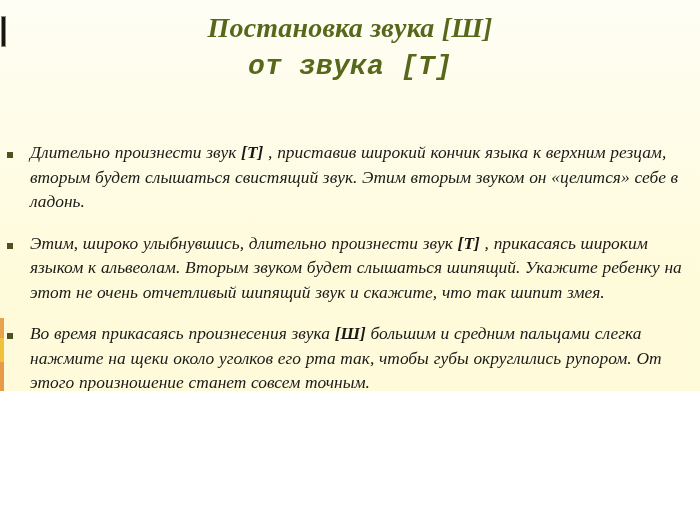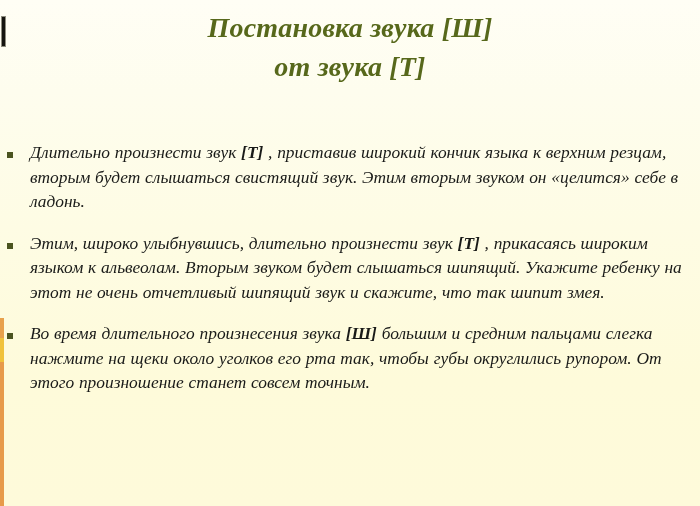--- a/index.html
+++ b/index.html
@@ -10,21 +10,21 @@
   body {
     width: 700px;
     height: 506px;
     overflow: hidden;
     font-family: "Liberation Serif", "DejaVu Serif", serif;
   }
 
   #slide {
     position: relative;
     width: 700px;
-    height: 506px;
+    height: 391px;
     box-sizing: border-box;
     background: linear-gradient(to bottom,
         #fffef5 0%,
         #fefdee 18%,
         #fefce4 45%,
         #fefbda 75%,
         #fefada 100%);
     overflow: hidden;
   }
 
@@ -117,35 +117,35 @@
 <div id="slide">
 
   <div class="edge-strip seg-a"></div>
   <div class="edge-strip seg-b"></div>
   <div class="edge-strip seg-c"></div>
 
   <div class="title-marker"></div>
 
   <div class="title-block">
     <span class="title-line" style="color: rgb(87, 104, 27);">Постановка звука [Ш]</span>
-    <span class="title-line" style="color: rgb(87, 104, 27);">от звука [Т]</span>
+    <span class="title-line" style="color: rgb(87, 104, 27); font-family: Liberation Mono, monospace;">от звука [Т]</span>
   </div>
 
   <div class="body-list">
 
     <div class="bullet-row">
       <span class="bullet-marker" style="background: rgb(75, 84, 32);"></span>
       <span class="bullet-text"><span>Длительно произнести звук </span><b>[Т]</b><span> , приставив широкий кончик языка к верхним резцам, вторым будет слышаться свистящий звук. Этим вторым звуком он «целится» себе в ладонь.</span></span>
     </div>
 
     <div class="bullet-row">
       <span class="bullet-marker" style="background: rgb(75, 84, 32);"></span>
       <span class="bullet-text"><span>Этим, широко улыбнувшись, длительно произнести звук </span><b>[Т]</b><span> , прикасаясь широким языком к альвеолам. Вторым звуком будет слышаться шипящий. Укажите ребенку на этот не очень отчетливый шипящий звук и скажите, что так шипит змея.</span></span>
     </div>
 
 
     <div class="bullet-row">
       <span class="bullet-marker" style="background: rgb(75, 84, 32);"></span>
-      <span class="bullet-text"><span>Во время длительного произнесения звука </span><b>[Ш]</b><span> большим и средним пальцами слегка нажмите на щеки около уголков его рта так, чтобы губы округлились рупором. От этого произношение станет совсем точным.</span></span>
+      <span class="bullet-text"><span>Во время прикасаясь произнесения звука </span><b>[Ш]</b><span> большим и средним пальцами слегка нажмите на щеки около уголков его рта так, чтобы губы округлились рупором. От этого произношение станет совсем точным.</span></span>
     </div>
 
   </div>
 </div>
 
 </body></html>

